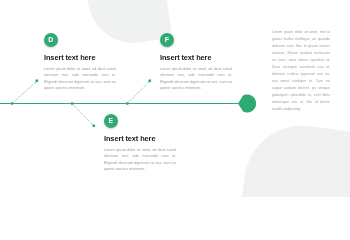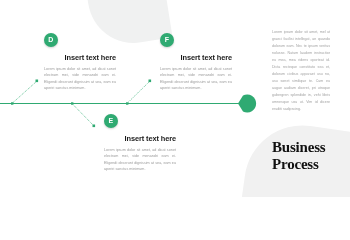--- a/index.html
+++ b/index.html
@@ -38,21 +38,20 @@
     color:#ffffff;
     font-size:7px;font-weight:bold;line-height:14px;text-align:center;
     letter-spacing:.2px;
     box-shadow:0 1px 2px rgba(0,0,0,.18);
   }
   .block-title{
     margin-top:6px;
     font-size:7.4px;font-weight:bold;color:#1b1b1b;
     letter-spacing:-.1px;
     white-space:nowrap;
-    text-align:right;
   }
   .block-body{
     margin-top:4px;
     font-size:3.7px;line-height:1.75;
     color:#9a9a9a;
     text-align:justify;
     letter-spacing:.02px;
   }
 
   .block-d{left:44px;top:33px;width:72px;}
@@ -116,18 +115,14 @@
   </div>
 
   <div class="block block-e">
     <div class="badge">E</div>
     <div class="block-title">Insert text here</div>
     <div class="block-body">Lorem ipsum dolor sit amet, ad dicat sonet electram mei, vide menandri eam ei. Eligendi deserunt dignissim at sea, eam eu aperiri sanctus minimum.</div>
   </div>
 
   <div class="right-para">Lorem ipsum dolor sit amet, mel ut graeci facilisi intellegat, an quando dolorum eam. Nec te ipsum veritus nolusse. Natum laudem instructior eu mea, mea ridens oporteat id. Dicta recteque constituto sea et, dolorum civibus apparaet usu no, usu sonet similique te. Cum eu augue audiam diceret, pri utroque gubergren splendide in, vehi libris omnesque usu ut. Vim id dicere eruditi sadipscing.</div>
 
-  <div class="brand-title">
-    <div>Business</div>
-    <div>Process</div>
-  </div>
 
 </div>
 
 </body></html>

